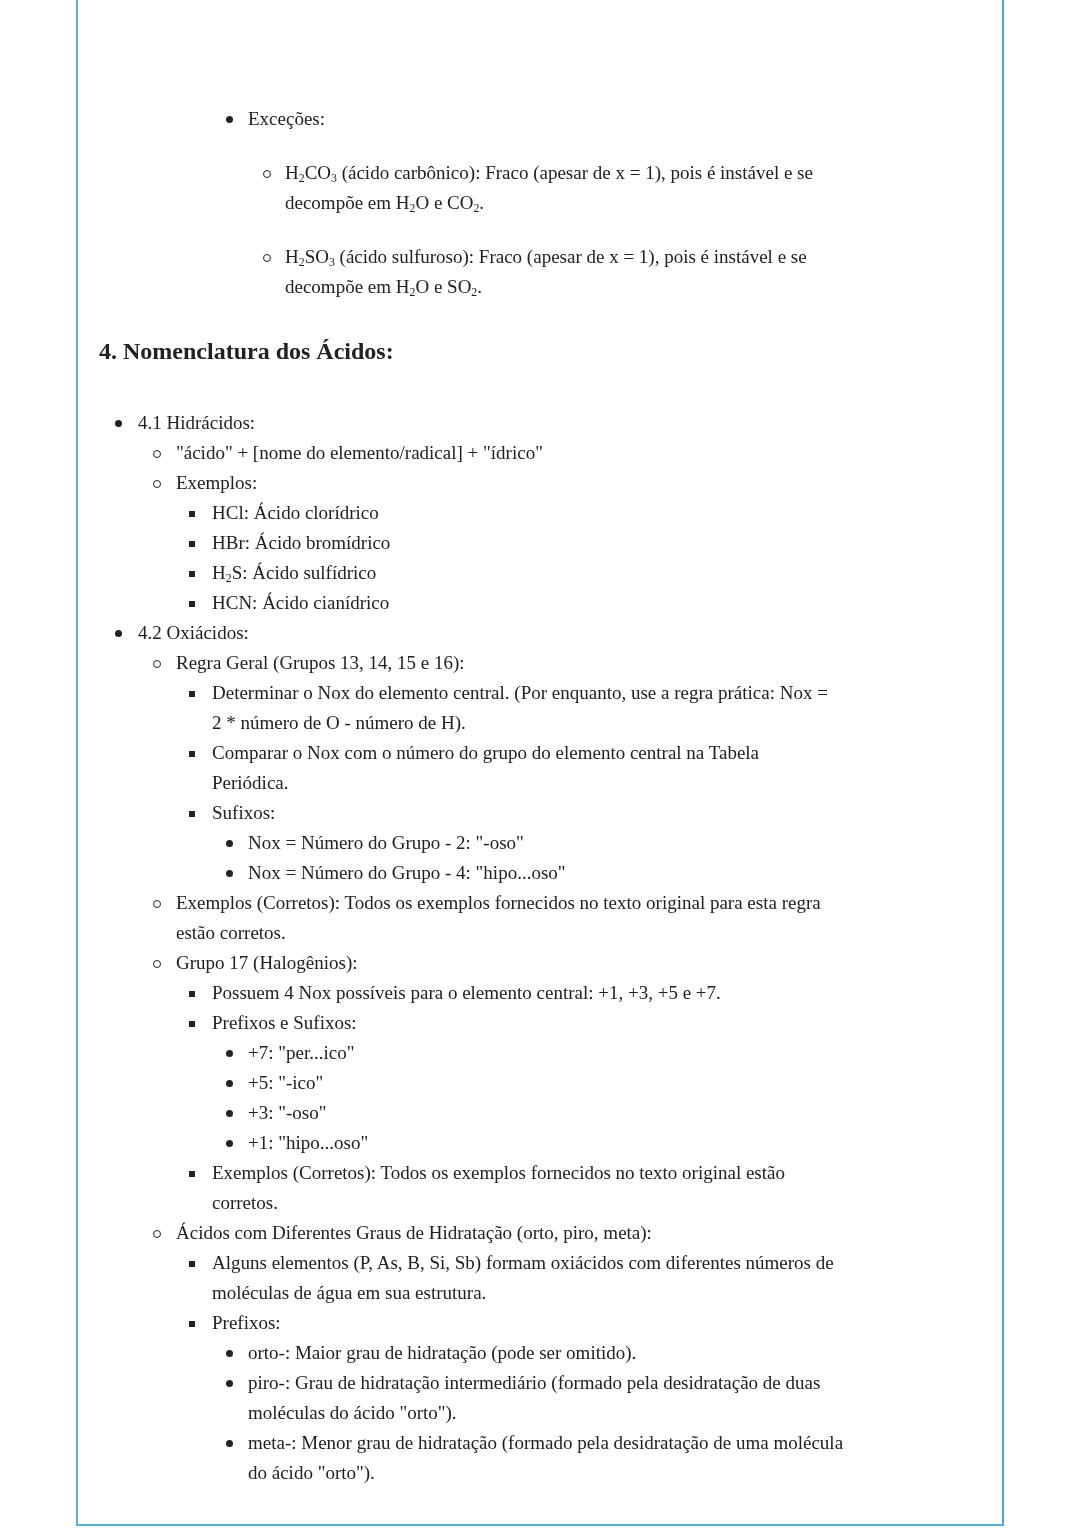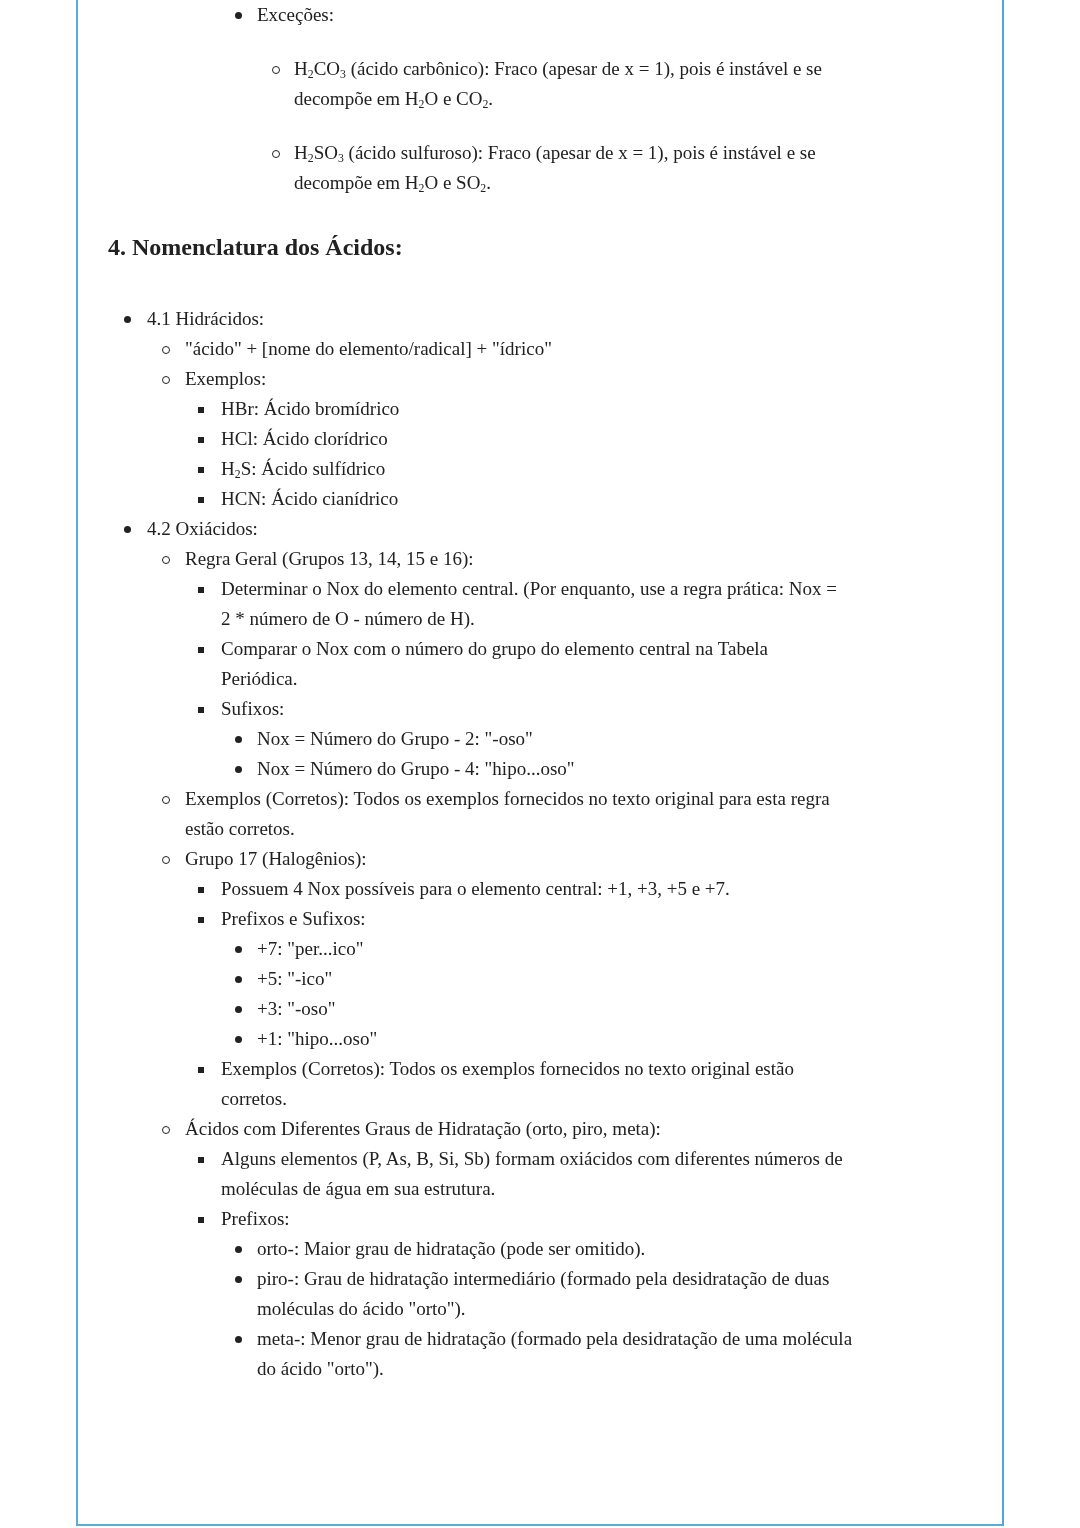--- a/index.html
+++ b/index.html
@@ -16,22 +16,23 @@
     left:76px; top:-6px;
     width:928px; height:1532px;
     border-left:2px solid #56aedd;
     border-right:2px solid #4aa6de;
     border-bottom:2px solid #56aedd;
     box-sizing:border-box;
     pointer-events:none;
   }
   .content{
     position:absolute;
-    left:108px; top:0;
+    left:99px; top:0;
     width:880px;
+    padding-top:104px;
     font-size:19px;
     line-height:30px;
   }
   .heading{
     font-size:24px;
     font-weight:bold;
     margin:34px 0 42px 0;
     line-height:30px;
   }
   .li{position:relative;}
@@ -66,22 +67,22 @@
 
   <div class="li lv4"><span class="bullet b-disc"></span>Exceções:</div>
   <div class="li lv5"><span class="bullet b-circle"></span>H<sub>2</sub>CO<sub>3</sub> (ácido carbônico): Fraco (apesar de x = 1), pois é instável e se<br>decompõe em H<sub>2</sub>O e CO<sub>2</sub>.</div>
   <div class="li lv5"><span class="bullet b-circle"></span>H<sub>2</sub>SO<sub>3</sub> (ácido sulfuroso): Fraco (apesar de x = 1), pois é instável e se<br>decompõe em H<sub>2</sub>O e SO<sub>2</sub>.</div>
 
   <h2 class="heading">4. Nomenclatura dos Ácidos:</h2>
 
   <div class="li lv1"><span class="bullet b-disc"></span>4.1 Hidrácidos:</div>
   <div class="li lv2"><span class="bullet b-circle"></span>"ácido" + [nome do elemento/radical] + "ídrico"</div>
   <div class="li lv2"><span class="bullet b-circle"></span>Exemplos:</div>
+  <div class="li lv3"><span class="bullet b-square"></span>HCl: Ácido clorídrico</div>
   <div class="li lv3"><span class="bullet b-square"></span>HBr: Ácido bromídrico</div>
-  <div class="li lv3"><span class="bullet b-square"></span>HCl: Ácido clorídrico</div>
   <div class="li lv3"><span class="bullet b-square"></span>H<sub>2</sub>S: Ácido sulfídrico</div>
   <div class="li lv3"><span class="bullet b-square"></span>HCN: Ácido cianídrico</div>
   <div class="li lv1"><span class="bullet b-disc"></span>4.2 Oxiácidos:</div>
   <div class="li lv2"><span class="bullet b-circle"></span>Regra Geral (Grupos 13, 14, 15 e 16):</div>
   <div class="li lv3"><span class="bullet b-square"></span>Determinar o Nox do elemento central. (Por enquanto, use a regra prática: Nox =<br>2 * número de O - número de H).</div>
   <div class="li lv3"><span class="bullet b-square"></span>Comparar o Nox com o número do grupo do elemento central na Tabela<br>Periódica.</div>
   <div class="li lv3"><span class="bullet b-square"></span>Sufixos:</div>
   <div class="li lv4"><span class="bullet b-disc"></span>Nox = Número do Grupo - 2: "-oso"</div>
   <div class="li lv4"><span class="bullet b-disc"></span>Nox = Número do Grupo - 4: "hipo...oso"</div>
   <div class="li lv2"><span class="bullet b-circle"></span>Exemplos (Corretos): Todos os exemplos fornecidos no texto original para esta regra<br>estão corretos.</div>

